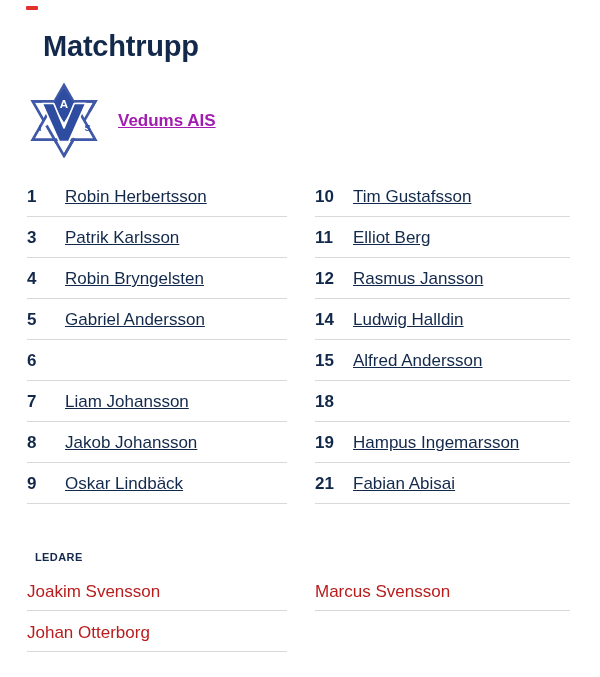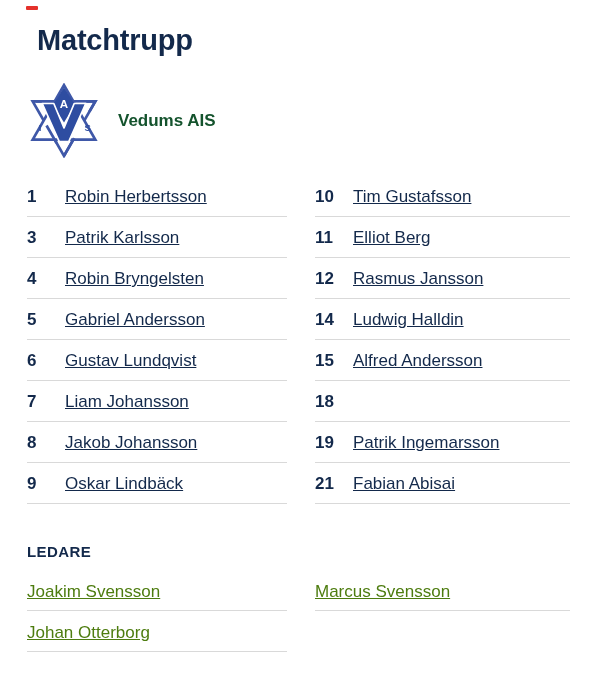--- a/index.html
+++ b/index.html
@@ -5,59 +5,58 @@
   html,body { margin:0; padding:0; background:#ffffff; }
   .page {
     position:relative; width:600px; height:677px; background:#ffffff;
     font-family:"Liberation Sans", sans-serif; color:#13294b; overflow:hidden;
   }
   .red-mark {
     position:absolute; left:26px; top:6px; width:12px; height:4px;
     background:#e4312b; border-radius:1px;
   }
   .title {
-    position:absolute; left:30px; top:17px; margin:7px;
+    position:absolute; left:30px; top:17px; margin:13px;
     font-size:29px; font-weight:700; color:#13294b; letter-spacing:-0.2px;
   }
   .club {
     position:absolute; left:30px; top:83px;
     display:flex; align-items:center; gap:20px;
   }
   .club-logo { width:68px; height:75px; display:block; }
-  .club-name { font-size:17px; font-weight:700; color:#14532d; }
+  .club-name { font-size:17px; font-weight:700; color:#a21caf;text-decoration:underline; }
 
   .roster {
     position:absolute; left:27px; top:176px; width:543px;
     display:flex;
   }
   .col { box-sizing:border-box; }
   .col-left  { width:260px; margin-right:28px; }
   .col-right { width:255px; }
 
   .player-row {
     display:flex; align-items:baseline;
     padding:11px 0 9px; border-bottom:1px solid #d9d9d9;
     font-size:17px; line-height:20px; color:#13294b;
   }
   .player-number { width:38px; flex:0 0 38px; font-weight:700; }
   .player-name { font-weight:400; white-space:nowrap;text-decoration:underline; }
 
   .leaders-heading {
-    position:absolute; left:27px; top:543px; margin:0;
-    font-size:15px; font-weight:700; letter-spacing:0.4px; color:#13294b;
+    position:absolute; left:27px; top:543px; margin:8px;
+    font-size:11px; font-weight:700; letter-spacing:0.4px; color:#13294b;
   }
   .leaders {
     position:absolute; left:27px; top:570px; width:543px;
     display:flex;
   }
   .leader-row {
     padding:12px 0 8px; border-bottom:1px solid #d9d9d9;
-    font-size:17px; line-height:20px; font-weight:400; color:#4d7c0f;
+    font-size:17px; line-height:20px; font-weight:400; color:#b91c1c;
     white-space:nowrap;
-    text-decoration:underline;
   }
 </style>
 </head>
 <body>
 
 <div class="page">
 
   <div class="red-mark"></div>
 
   <h1 class="title">Matchtrupp</h1>
@@ -92,21 +91,20 @@
       <div class="player-row">
         <span class="player-number">4</span>
         <span class="player-name">Robin Bryngelsten</span>
       </div>
       <div class="player-row">
         <span class="player-number">5</span>
         <span class="player-name">Gabriel Andersson</span>
       </div>
       <div class="player-row">
         <span class="player-number">6</span>
-        <span class="player-name">Gustav Lundqvist</span>
       </div>
       <div class="player-row">
         <span class="player-number">7</span>
         <span class="player-name">Liam Johansson</span>
       </div>
       <div class="player-row">
         <span class="player-number">8</span>
         <span class="player-name">Jakob Johansson</span>
       </div>
       <div class="player-row">
@@ -133,21 +131,21 @@
       </div>
       <div class="player-row">
         <span class="player-number">15</span>
         <span class="player-name">Alfred Andersson</span>
       </div>
       <div class="player-row">
         <span class="player-number">18</span>
       </div>
       <div class="player-row">
         <span class="player-number">19</span>
-        <span class="player-name">Patrik Ingemarsson</span>
+        <span class="player-name">Hampus Ingemarsson</span>
       </div>
       <div class="player-row">
         <span class="player-number">21</span>
         <span class="player-name">Fabian Abisai</span>
       </div>
     </div>
   </div>
 
   <h2 class="leaders-heading">LEDARE</h2>
 

